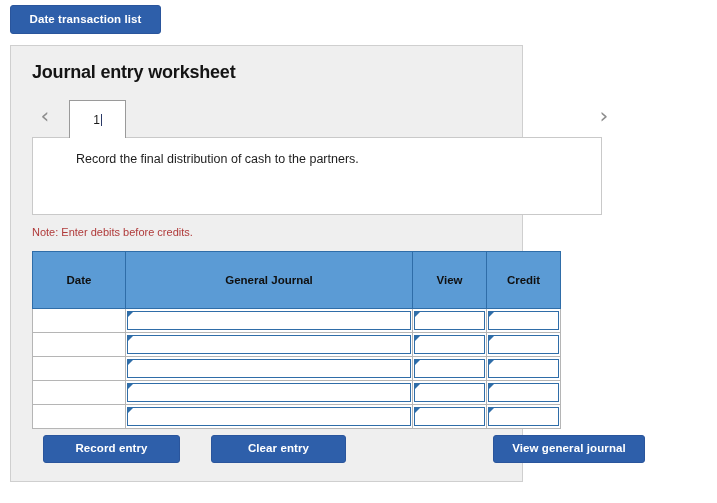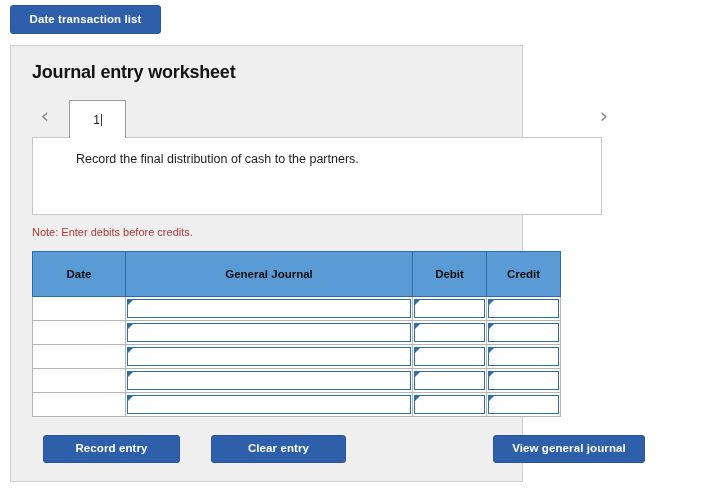--- a/index.html
+++ b/index.html
@@ -158,21 +158,21 @@
     border-collapse: collapse;
     table-layout: fixed;
   }
   .jtable th {
     background: #5b9bd5;
     border: 1px solid #2f6da8;
     font-size: 11.5px;
     font-weight: bold;
     color: #101010;
     height: 20px;
-    padding: 12px;
+    padding: 18px;
     text-align: center;
   }
   .jtable td {
     border: 1px solid #b5b5b5;
     background: #ffffff;
     height: 21px;
     padding: 0;
     vertical-align: middle;
   }
   .col-date   { width: 93px; }
@@ -260,21 +260,21 @@
     <colgroup>
       <col class="col-date">
         <col class="col-gj">
         <col class="col-debit">
         <col class="col-credit">
     </colgroup>
     <thead>
       <tr>
         <th>Date</th>
         <th>General Journal</th>
-        <th>Debit</th>
+        <th>View</th>
         <th>Credit</th>
       </tr>
     </thead>
     <tbody>
       <tr>
         <td class="date-cell"></td>
         <td class="inputcell">
             <div class="cellinput"></div>
           </td>
         <td class="inputcell">

